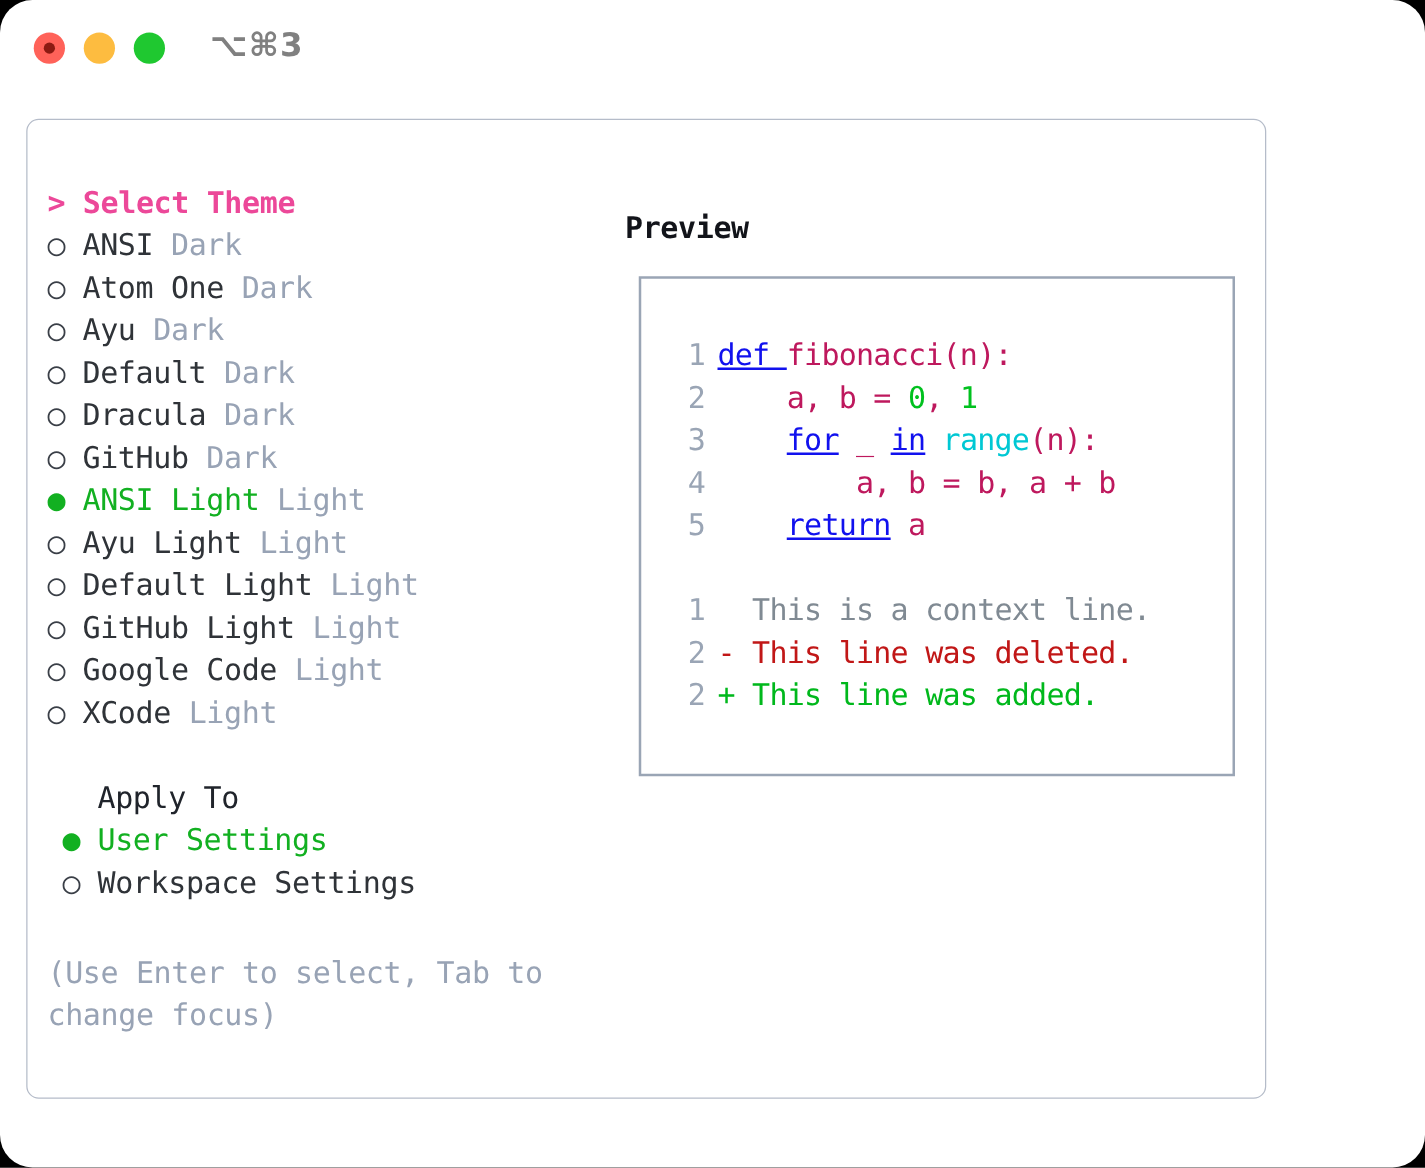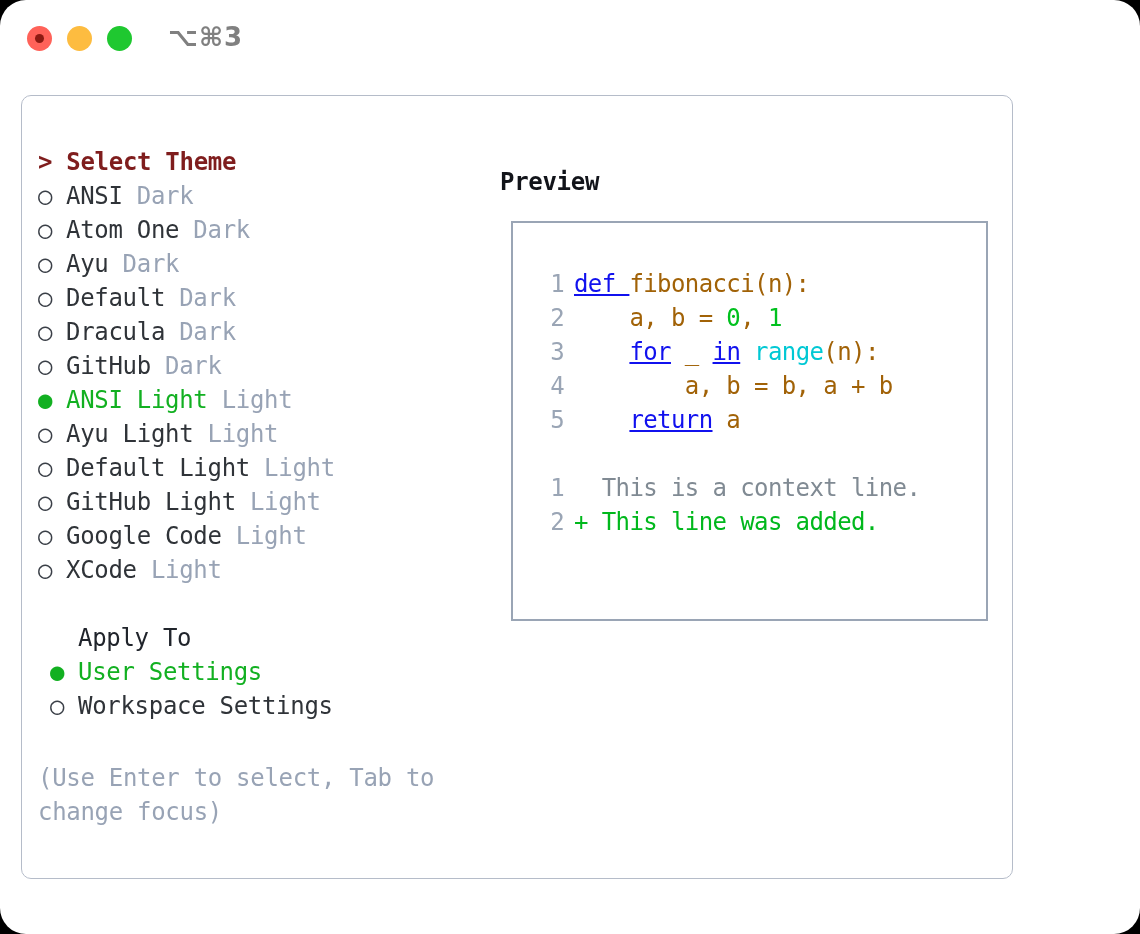--- a/index.html
+++ b/index.html
@@ -79,21 +79,21 @@
   
   #theme-column {
     position: absolute;
     left: 16px;
     top: 49px;
     width: 450px;
   }
   #theme-header {
     font-size: 24px;
     font-weight: 700;
-    color: #7f1d1d;
+    color: #ec4899;
     letter-spacing: -0.3px;
     height: 34px;
     line-height: 34px;
     white-space: pre;
   }
   .theme-row {
     height: 34px;
     line-height: 34px;
     font-size: 24px;
     white-space: pre;
@@ -192,21 +192,21 @@
   .ln {
     display: inline-block;
     width: 32px;
     text-align: right;
     color: #9aa5b5;
     margin-right: 10px;
   }
   .kw    { color: #1111ee; text-decoration: underline; }
   .fn    { color: #00c8d4; }
   .num   { color: #00c11e; }
-  .plain { color: #a16207; }
+  .plain { color: #be185d; }
   .blank-line { height: 34px; }
   .ctx   { color: #808a93; }
   .del   { color: #c11717; }
   .add   { color: #00b81c; }
 </style>
 </head>
 <body>
 
 <div id="app-window">
 
@@ -251,19 +251,20 @@
       <div id="preview-header">Preview</div>
       <div id="preview-box">
         <div id="code-area">
             <div class="code-line"><span class="ln">1</span><span class="kw">def </span><span class="plain">fibonacci(n):</span></div>
             <div class="code-line"><span class="ln">2</span><span class="plain">    a, b = </span><span class="num">0</span><span class="plain">, </span><span class="num">1</span></div>
             <div class="code-line"><span class="ln">3</span><span class="plain">    </span><span class="kw">for</span><span class="plain"> _ </span><span class="kw">in</span><span class="plain"> </span><span class="fn">range</span><span class="plain">(n):</span></div>
             <div class="code-line"><span class="ln">4</span><span class="plain">        a, b = b, a + b</span></div>
             <div class="code-line"><span class="ln">5</span><span class="plain">    </span><span class="kw">return</span><span class="plain"> a</span></div>
             <div class="blank-line"></div>
             <div class="code-line"><span class="ln">1</span><span class="ctx">  This is a context line.</span></div>
+            <div class="code-line"><span class="ln">2</span><span class="del">- This line was deleted.</span></div>
             <div class="code-line"><span class="ln">2</span><span class="add">+ This line was added.</span></div>
           </div>
       </div>
     </div>
 
   </div>
 </div>
 
 </body></html>

